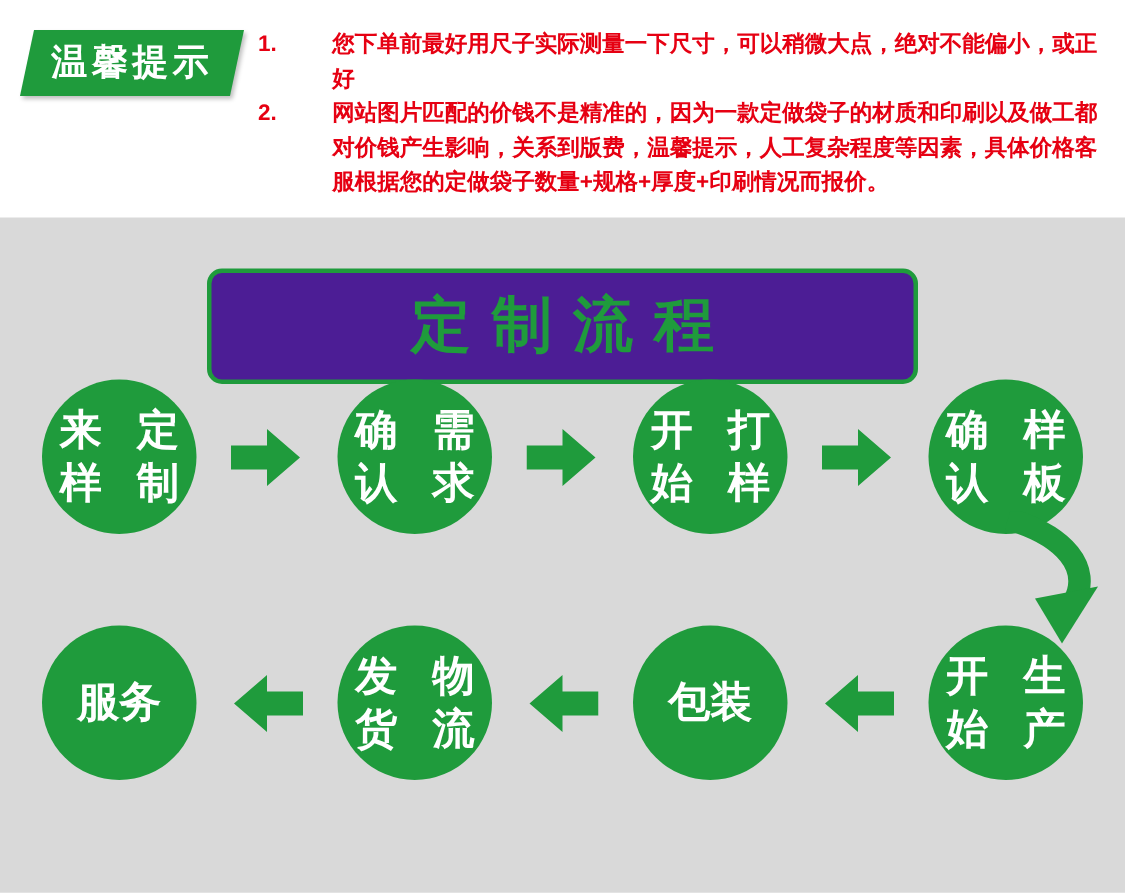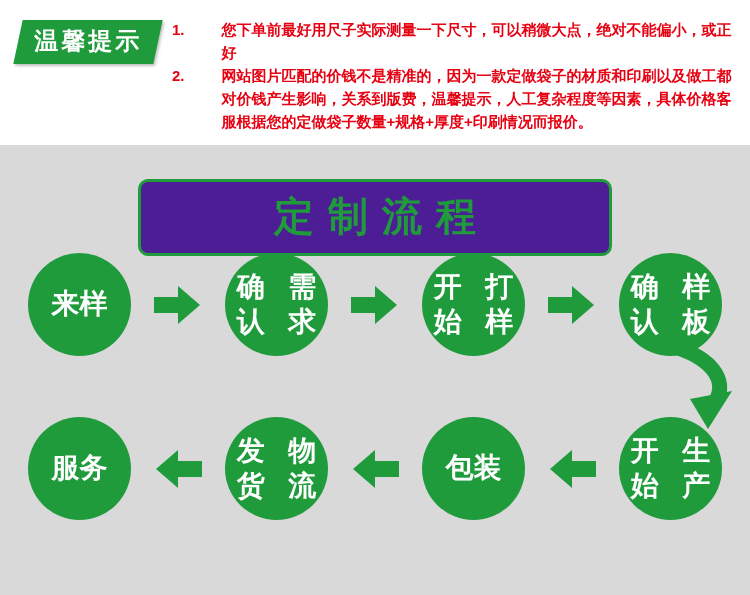--- a/index.html
+++ b/index.html
@@ -141,20 +141,21 @@
 
     <div class="title-box">
       <span class="title-text">定制流程</span>
     </div>
 
     <div class="flow">
 
       <div class="row row1">
         <div class="circle">
           <div>来样</div>
+          <div>定制</div>
         </div>
         <div class="arrow">
           <svg width="48" height="42" viewBox="0 0 48 42">
               <polygon fill="currentColor" points="0,13 24,13 24,2 46,21 24,40 24,29 0,29"></polygon>
             </svg>
         </div>
         <div class="circle">
           <div>确认</div>
           <div>需求</div>
         </div>

